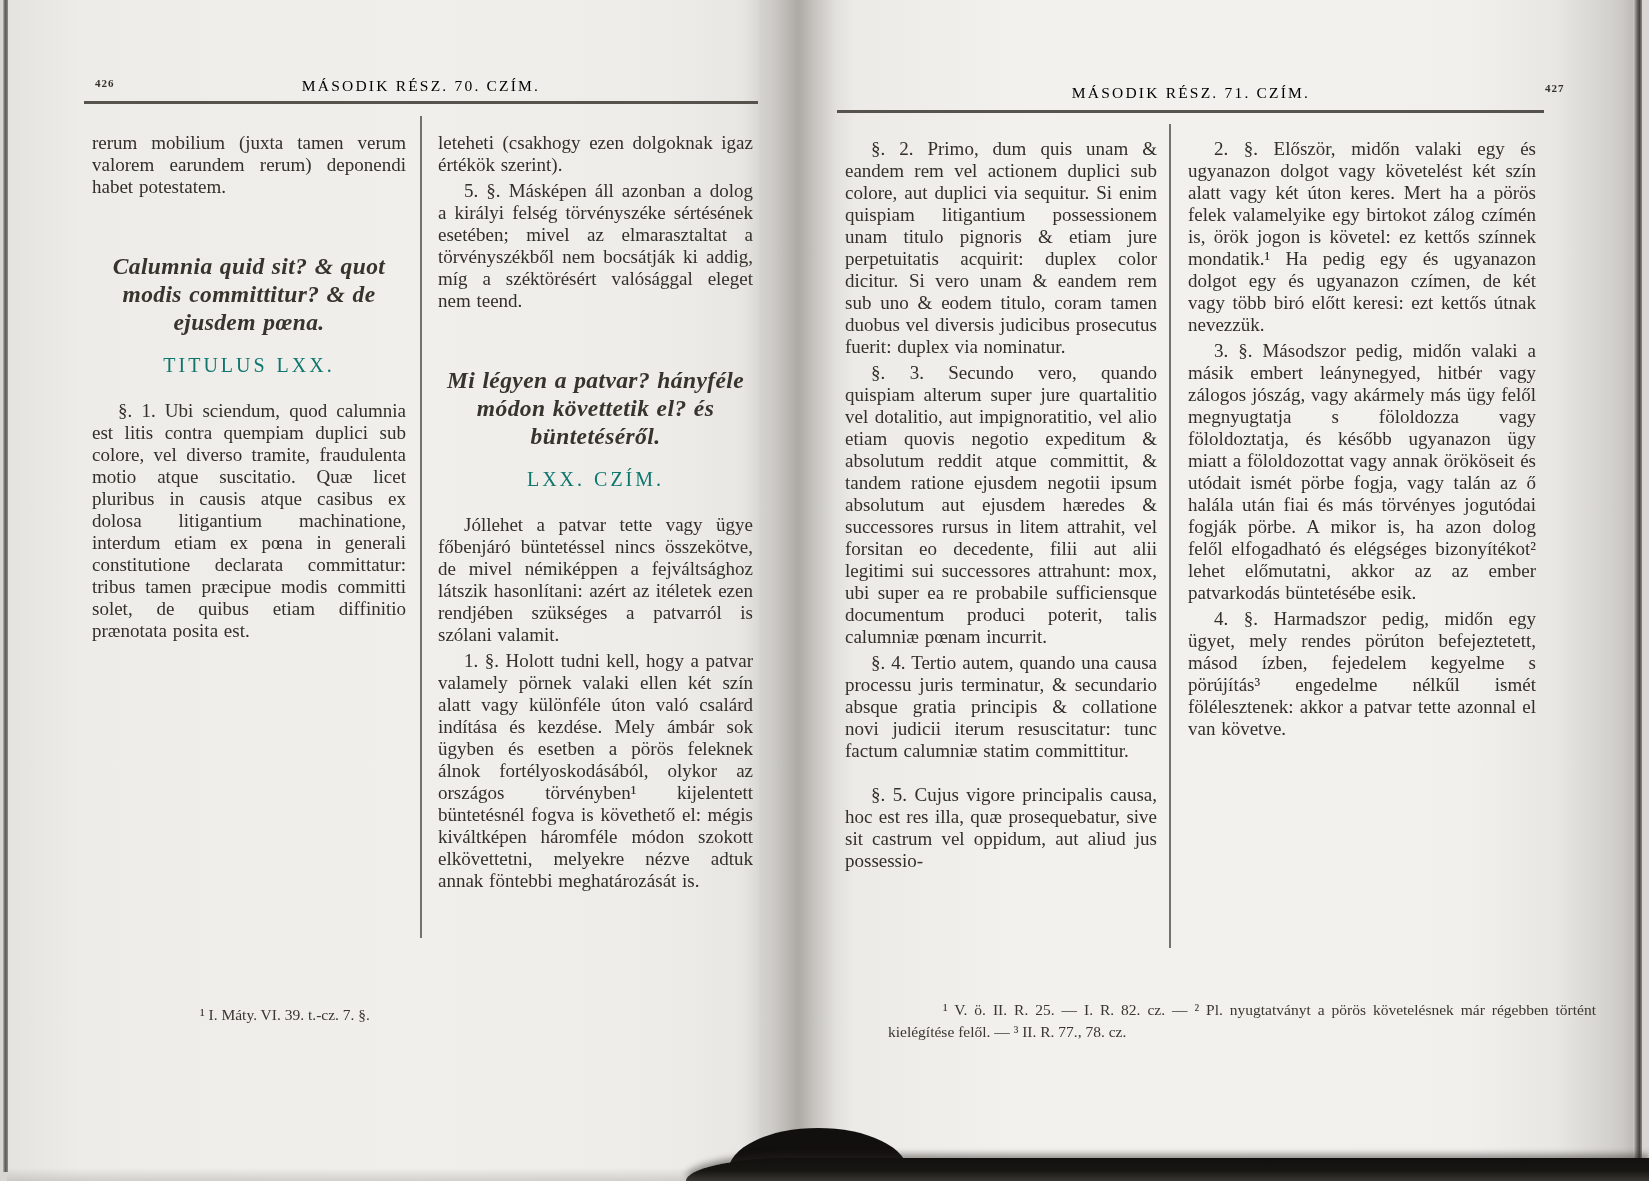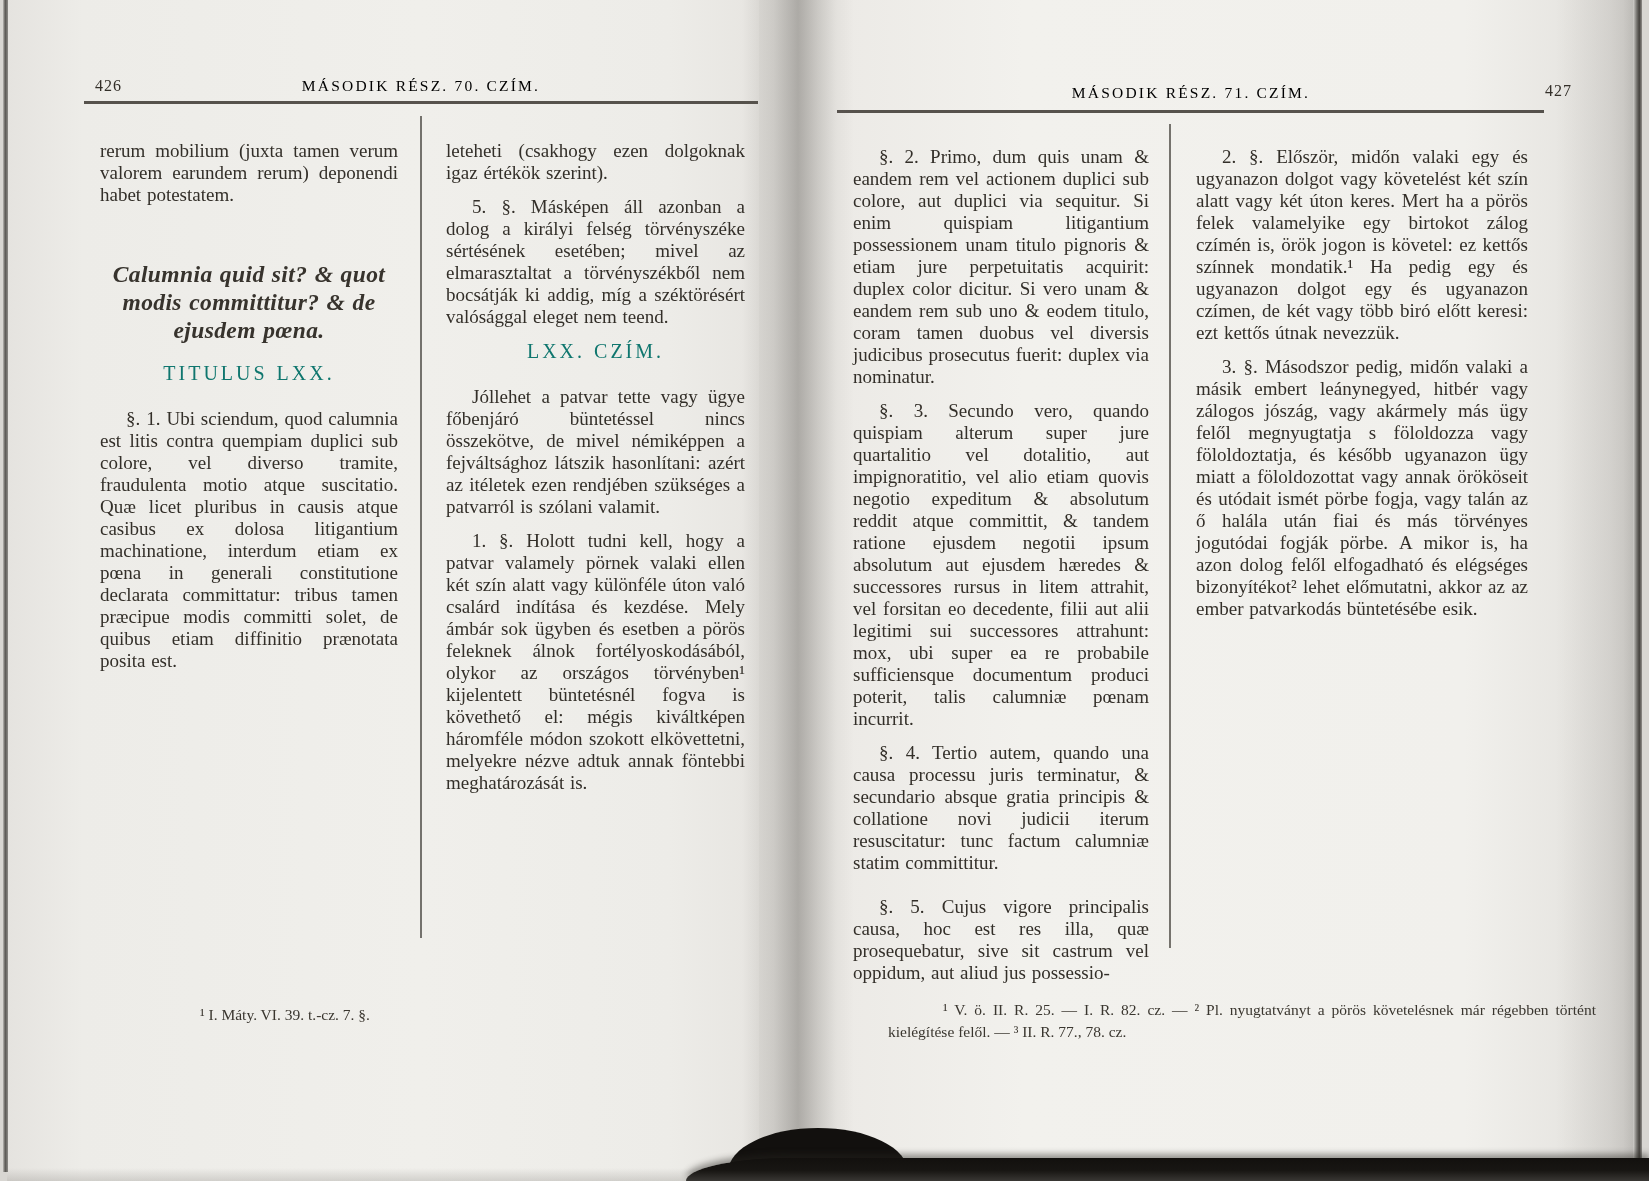--- a/index.html
+++ b/index.html
@@ -27,34 +27,34 @@
   .bottom-band{left:686px;top:1158px;width:963px;height:23px;z-index:7;
     background:linear-gradient(180deg,#12100e 0%,#181613 55%,#393734 100%);
     border-top-left-radius:120px 26px;
     box-shadow:0 -4px 6px rgba(40,38,34,.45);}
   .gutter-bump{left:728px;top:1128px;width:180px;height:44px;z-index:7;
     background:#12100e;border-radius:90px 90px 0 0 / 44px 44px 0 0;}
   .bottom-left-shade{left:7px;top:1168px;width:690px;height:13px;z-index:2;
     background:linear-gradient(180deg,rgba(120,117,112,.0),rgba(120,117,112,.25));}
   
   .running{z-index:4;font-size:15.5px;letter-spacing:2.2px;color:#000000;text-align:center;}
-  .pagenum{z-index:4;font-size:16px;color:#332f29;letter-spacing:1px;}
+  .pagenum{z-index:4;font-size:11px;color:#332f29;letter-spacing:1px;font-weight:bold;}
   .run-left{left:85px;top:77px;width:672px;}
   .pn-left{left:95px;top:77px;}
   .run-right{left:838px;top:84px;width:706px;}
   .pn-right{left:1545px;top:82px;}
   .rule{z-index:4;height:3px;background:rgba(52,48,42,.82);}
   .rule-left{left:84px;top:101px;width:674px;}
   .rule-right{left:837px;top:110px;width:707px;}
   .coldiv{z-index:4;width:2px;background:rgba(58,54,48,.68);}
   .div-left{left:420px;top:116px;height:822px;}
   .div-right{left:1169px;top:124px;height:824px;}
   
   .col{z-index:4;font-size:19px;line-height:22px;text-align:justify;word-spacing:1px;color:#332f29;}
-  .col p{margin:12px;}
+  .col p{margin:4px;}
   .col p.indent{text-indent:26px;}
   .col p.gap-before{margin-top:22px;}
   .col-l1{left:88px;top:128px;width:322px;}
   .col-l2{left:434px;top:128px;width:323px;}
   .col-r1{left:841px;top:134px;width:320px;}
   .col-r2{left:1184px;top:134px;width:356px;}
   .chapter-heading{margin:54px 4px 18px;text-align:center;font-style:italic;
     font-size:23.5px;line-height:28px;letter-spacing:.4px;text-indent:0;color:#37332d;font-weight:bold;}
   .chapter-title{margin:2px 0 24px;text-align:center;font-size:20px;
     letter-spacing:3px;text-indent:0;color:#0f766e;}
@@ -80,20 +80,21 @@
     <div class="abs col col-l1">
       <p>rerum mobilium (juxta tamen verum valorem earundem rerum) deponendi habet potestatem.</p>
       <div class="chapter-heading">Calumnia quid sit? &amp; quot modis committitur? &amp; de ejusdem pœna.</div>
       <div class="chapter-title">TITULUS LXX.</div>
       <p class="indent">§. 1. Ubi sciendum, quod calumnia est litis contra quempiam duplici sub colore, vel diverso tramite, fraudulenta motio atque suscitatio. Quæ licet pluribus in causis atque casibus ex dolosa litigantium machinatione, interdum etiam ex pœna in generali constitutione declarata committatur: tribus tamen præcipue modis committi solet, de quibus etiam diffinitio prænotata posita est.</p>
     </div>
 
     <div class="abs col col-l2">
       <p>leteheti (csakhogy ezen dolgoknak igaz értékök szerint).</p>
       <p class="indent">5. §. Másképen áll azonban a dolog a királyi felség törvényszéke sértésének esetében; mivel az elmarasztaltat a törvényszékből nem bocsátják ki addig, míg a széktörésért valósággal eleget nem teend.</p>
+      <div class="chapter-heading">Mi légyen a patvar? hányféle módon követtetik el? és büntetéséről.</div>
       <div class="chapter-title">LXX. CZÍM.</div>
       <p class="indent">Jóllehet a patvar tette vagy ügye főbenjáró büntetéssel nincs összekötve, de mivel némiképpen a fejváltsághoz látszik hasonlítani: azért az itéletek ezen rendjében szükséges a patvarról is szólani valamit.</p>
       <p class="indent">1. §. Holott tudni kell, hogy a patvar valamely pörnek valaki ellen két szín alatt vagy különféle úton való csalárd indítása és kezdése. Mely ámbár sok ügyben és esetben a pörös feleknek álnok fortélyoskodásából, olykor az országos törvényben¹ kijelentett büntetésnél fogva is követhető el: mégis kiváltképen háromféle módon szokott elkövettetni, melyekre nézve adtuk annak föntebbi meghatározását is.</p>
     </div>
 
     <div class="abs footnote fn-left">¹ I. Máty. VI. 39. t.-cz. 7. §.</div>
   </div>
 
   <div>
     <div class="abs running run-right">MÁSODIK RÉSZ. 71. CZÍM.</div>
@@ -104,20 +105,21 @@
     <div class="abs col col-r1">
       <p class="indent">§. 2. Primo, dum quis unam &amp; eandem rem vel actionem duplici sub colore, aut duplici via sequitur. Si enim quispiam litigantium possessionem unam titulo pignoris &amp; etiam jure perpetuitatis acquirit: duplex color dicitur. Si vero unam &amp; eandem rem sub uno &amp; eodem titulo, coram tamen duobus vel diversis judicibus prosecutus fuerit: duplex via nominatur.</p>
       <p class="indent">§. 3. Secundo vero, quando quispiam alterum super jure quartalitio vel dotalitio, aut impignoratitio, vel alio etiam quovis negotio expeditum &amp; absolutum reddit atque committit, &amp; tandem ratione ejusdem negotii ipsum absolutum aut ejusdem hæredes &amp; successores rursus in litem attrahit, vel forsitan eo decedente, filii aut alii legitimi sui successores attrahunt: mox, ubi super ea re probabile sufficiensque documentum produci poterit, talis calumniæ pœnam incurrit.</p>
       <p class="indent">§. 4. Tertio autem, quando una causa processu juris terminatur, &amp; secundario absque gratia principis &amp; collatione novi judicii iterum resuscitatur: tunc factum calumniæ statim committitur.</p>
       <p class="indent gap-before">§. 5. Cujus vigore principalis causa, hoc est res illa, quæ prosequebatur, sive sit castrum vel oppidum, aut aliud jus possessio-</p>
     </div>
 
     <div class="abs col col-r2">
       <p class="indent">2. §. Először, midőn valaki egy és ugyanazon dolgot vagy követelést két szín alatt vagy két úton keres. Mert ha a pörös felek valamelyike egy birtokot zálog czímén is, örök jogon is követel: ez kettős színnek mondatik.¹ Ha pedig egy és ugyanazon dolgot egy és ugyanazon czímen, de két vagy több biró előtt keresi: ezt kettős útnak nevezzük.</p>
       <p class="indent">3. §. Másodszor pedig, midőn valaki a másik embert leánynegyed, hitbér vagy zálogos jószág, vagy akármely más ügy felől megnyugtatja s föloldozza vagy föloldoztatja, és később ugyanazon ügy miatt a föloldozottat vagy annak örököseit és utódait ismét pörbe fogja, vagy talán az ő halála után fiai és más törvényes jogutódai fogják pörbe. A mikor is, ha azon dolog felől elfogadható és elégséges bizonyítékot² lehet előmutatni, akkor az az ember patvarkodás büntetésébe esik.</p>
+      <p class="indent">4. §. Harmadszor pedig, midőn egy ügyet, mely rendes pörúton befejeztetett, másod ízben, fejedelem kegyelme s pörújítás³ engedelme nélkűl ismét fölélesztenek: akkor a patvar tette azonnal el van követve.</p>
     </div>
 
     <div class="abs footnote fn-right">¹ V. ö. II. R. 25. — I. R. 82. cz. — ² Pl. nyugtatványt a pörös követelésnek már régebben történt kielégítése felől. — ³ II. R. 77., 78. cz.</div>
   </div>
 
   <div class="abs gutter"></div>
   <div class="abs edge-left"></div>
   <div class="abs edge-right"></div>
   <div class="abs right-shade"></div>
   <div class="abs bottom-left-shade"></div>

